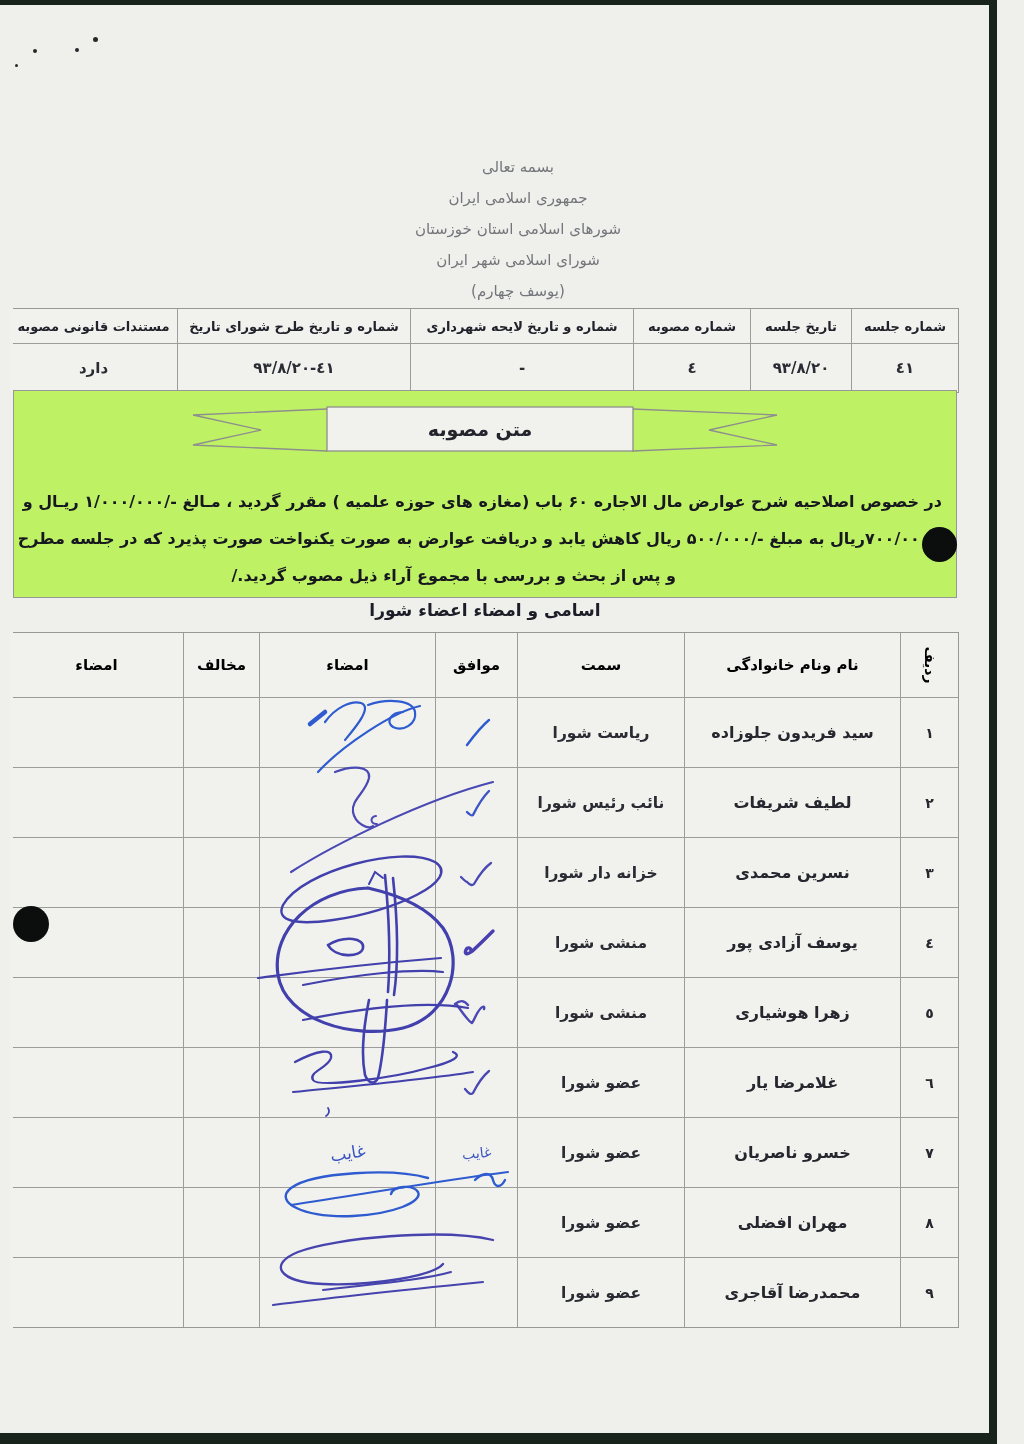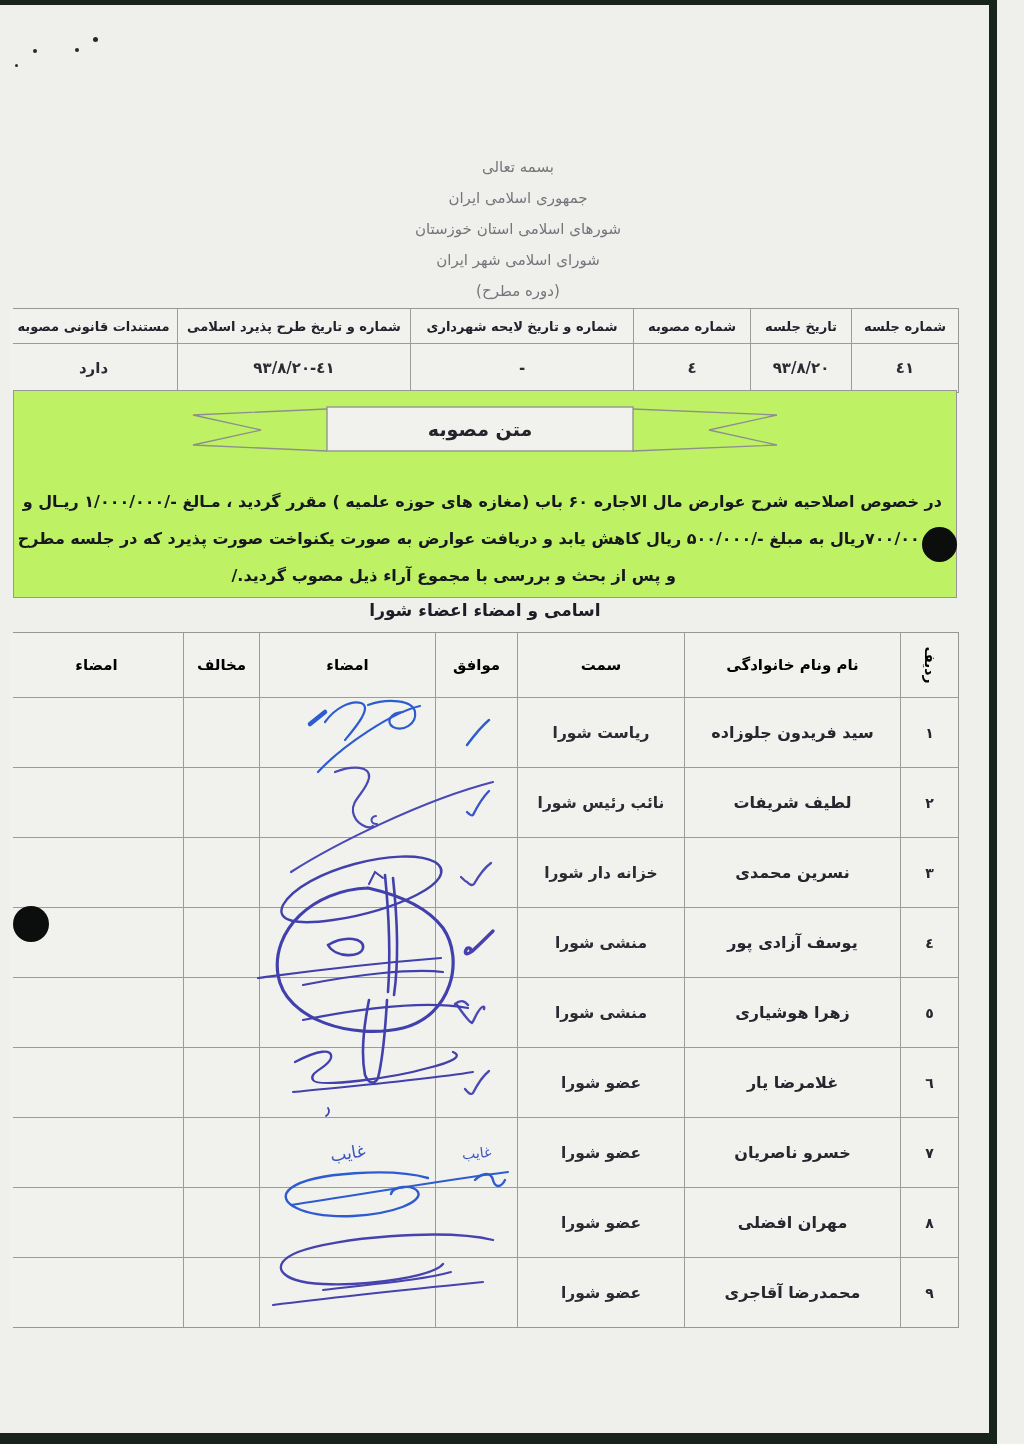--- a/index.html
+++ b/index.html
@@ -83,29 +83,29 @@
   <div class="speck" style="left:42px;top:64px;width:3px;height:3px;"></div>
   <div class="speck" style="left:60px;top:49px;width:4px;height:4px;"></div>
   <div class="speck" style="left:102px;top:48px;width:4px;height:4px;"></div>
   <div class="speck" style="left:120px;top:37px;width:5px;height:5px;"></div>
 
   <div class="letterhead">
     <div>بسمه تعالی</div>
     <div>جمهوری اسلامی ایران</div>
     <div>شورهای اسلامی استان خوزستان</div>
     <div>شورای اسلامی شهر ایران</div>
-    <div>(دوره مطرح)</div>
+    <div>(یوسف چهارم)</div>
   </div>
 
   <div class="gtable meta">
     <div class="cell hd">شماره جلسه</div>
     <div class="cell hd">تاریخ جلسه</div>
     <div class="cell hd">شماره مصوبه</div>
     <div class="cell hd">شماره و تاریخ لایحه شهرداری</div>
-    <div class="cell hd">شماره و تاریخ طرح پذیرد اسلامی</div>
+    <div class="cell hd">شماره و تاریخ طرح شورای تاریخ</div>
     <div class="cell hd">مستندات قانونی مصوبه</div>
     <div class="cell val">٤١</div>
     <div class="cell val">۹۳/۸/۲۰</div>
     <div class="cell val">٤</div>
     <div class="cell val">-</div>
     <div class="cell val">٤١-۹۳/۸/۲۰</div>
     <div class="cell val">دارد</div>
   </div>
 
   <div class="resolution">

